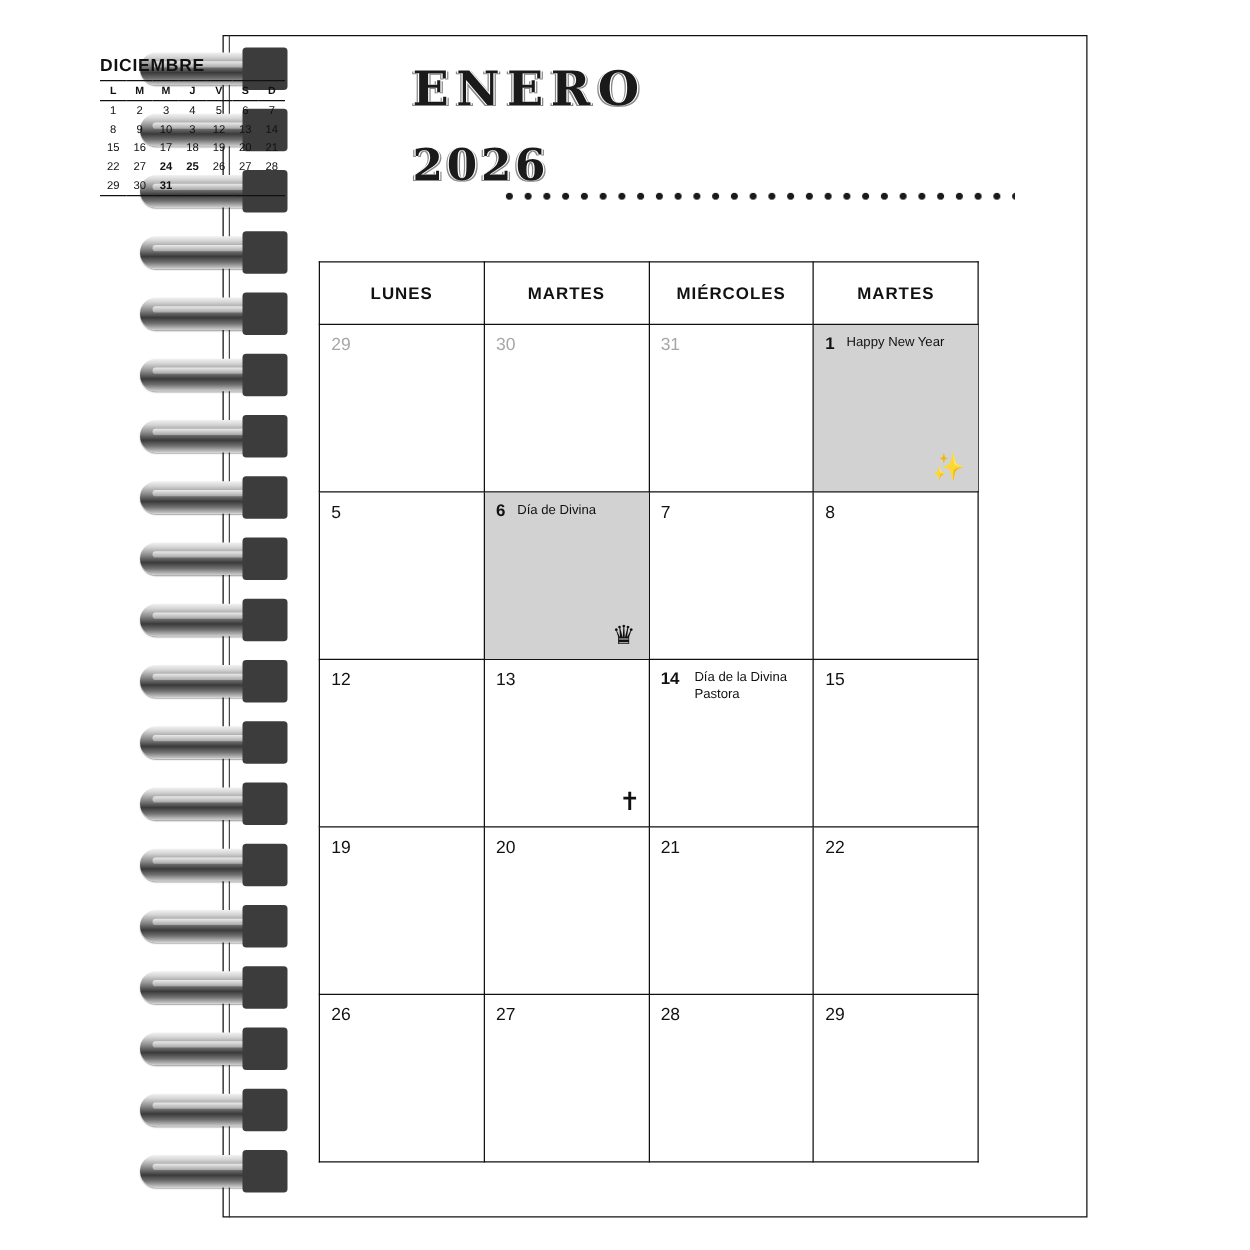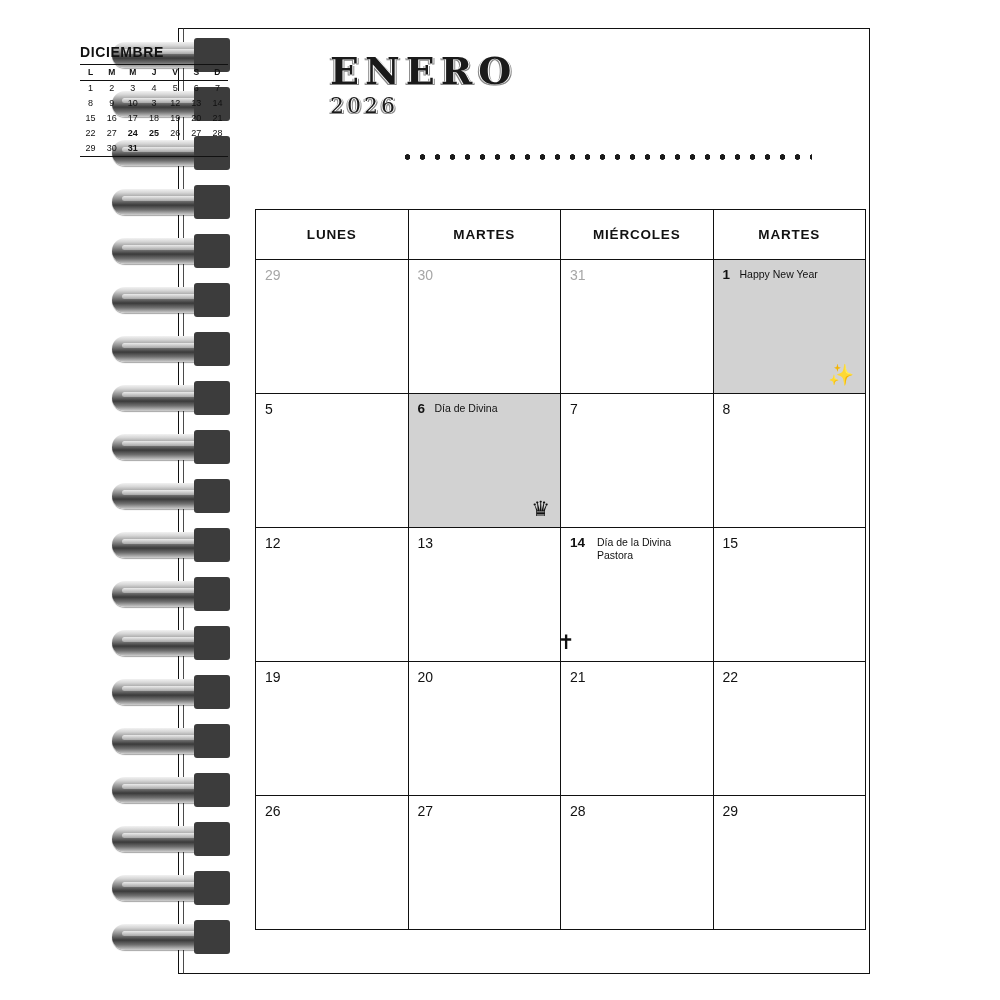--- a/index.html
+++ b/index.html
@@ -126,25 +126,25 @@
     font-size: 38px;
     letter-spacing: 6px;
     font-weight: bold;
     color: #1a1a1a;
     text-shadow:
       1px 0 0 #fff, -1px 0 0 #fff,
       2px 1px 0 #888, -2px 1px 0 #888;
   }
   .year-word {
     font-family: "DejaVu Serif", serif;
-    font-size: 22px;
+    font-size: 35px;
     letter-spacing: 3px;
-    font-weight: normal;
+    font-weight: bold;
     color: #1a1a1a;
-    margin-top: 0;
+    margin-top: 19px;
     text-shadow:
       1px 0 0 #fff, -1px 0 0 #fff,
       2px 1px 0 #8c8c8c, -2px 1px 0 #8c8c8c;
   }
 
   .dotline {
     position: absolute;
     left: 400px;
     top: 152px;
     width: 412px;
@@ -153,21 +153,21 @@
     background-size: 15px 10px;
     background-repeat: repeat-x;
     background-position: left center;
   }
 
   
   .cal {
     position: absolute;
     left: 255px;
     top: 209px;
-    width: 611px;
+    width: 528px;
     border: 1px solid #111;
     border-collapse: collapse;
     table-layout: fixed;
     background: #fff;
   }
   .cal th {
     height: 47px;
     border: 1px solid #111;
     font-size: 13.5px;
     font-weight: bold;

